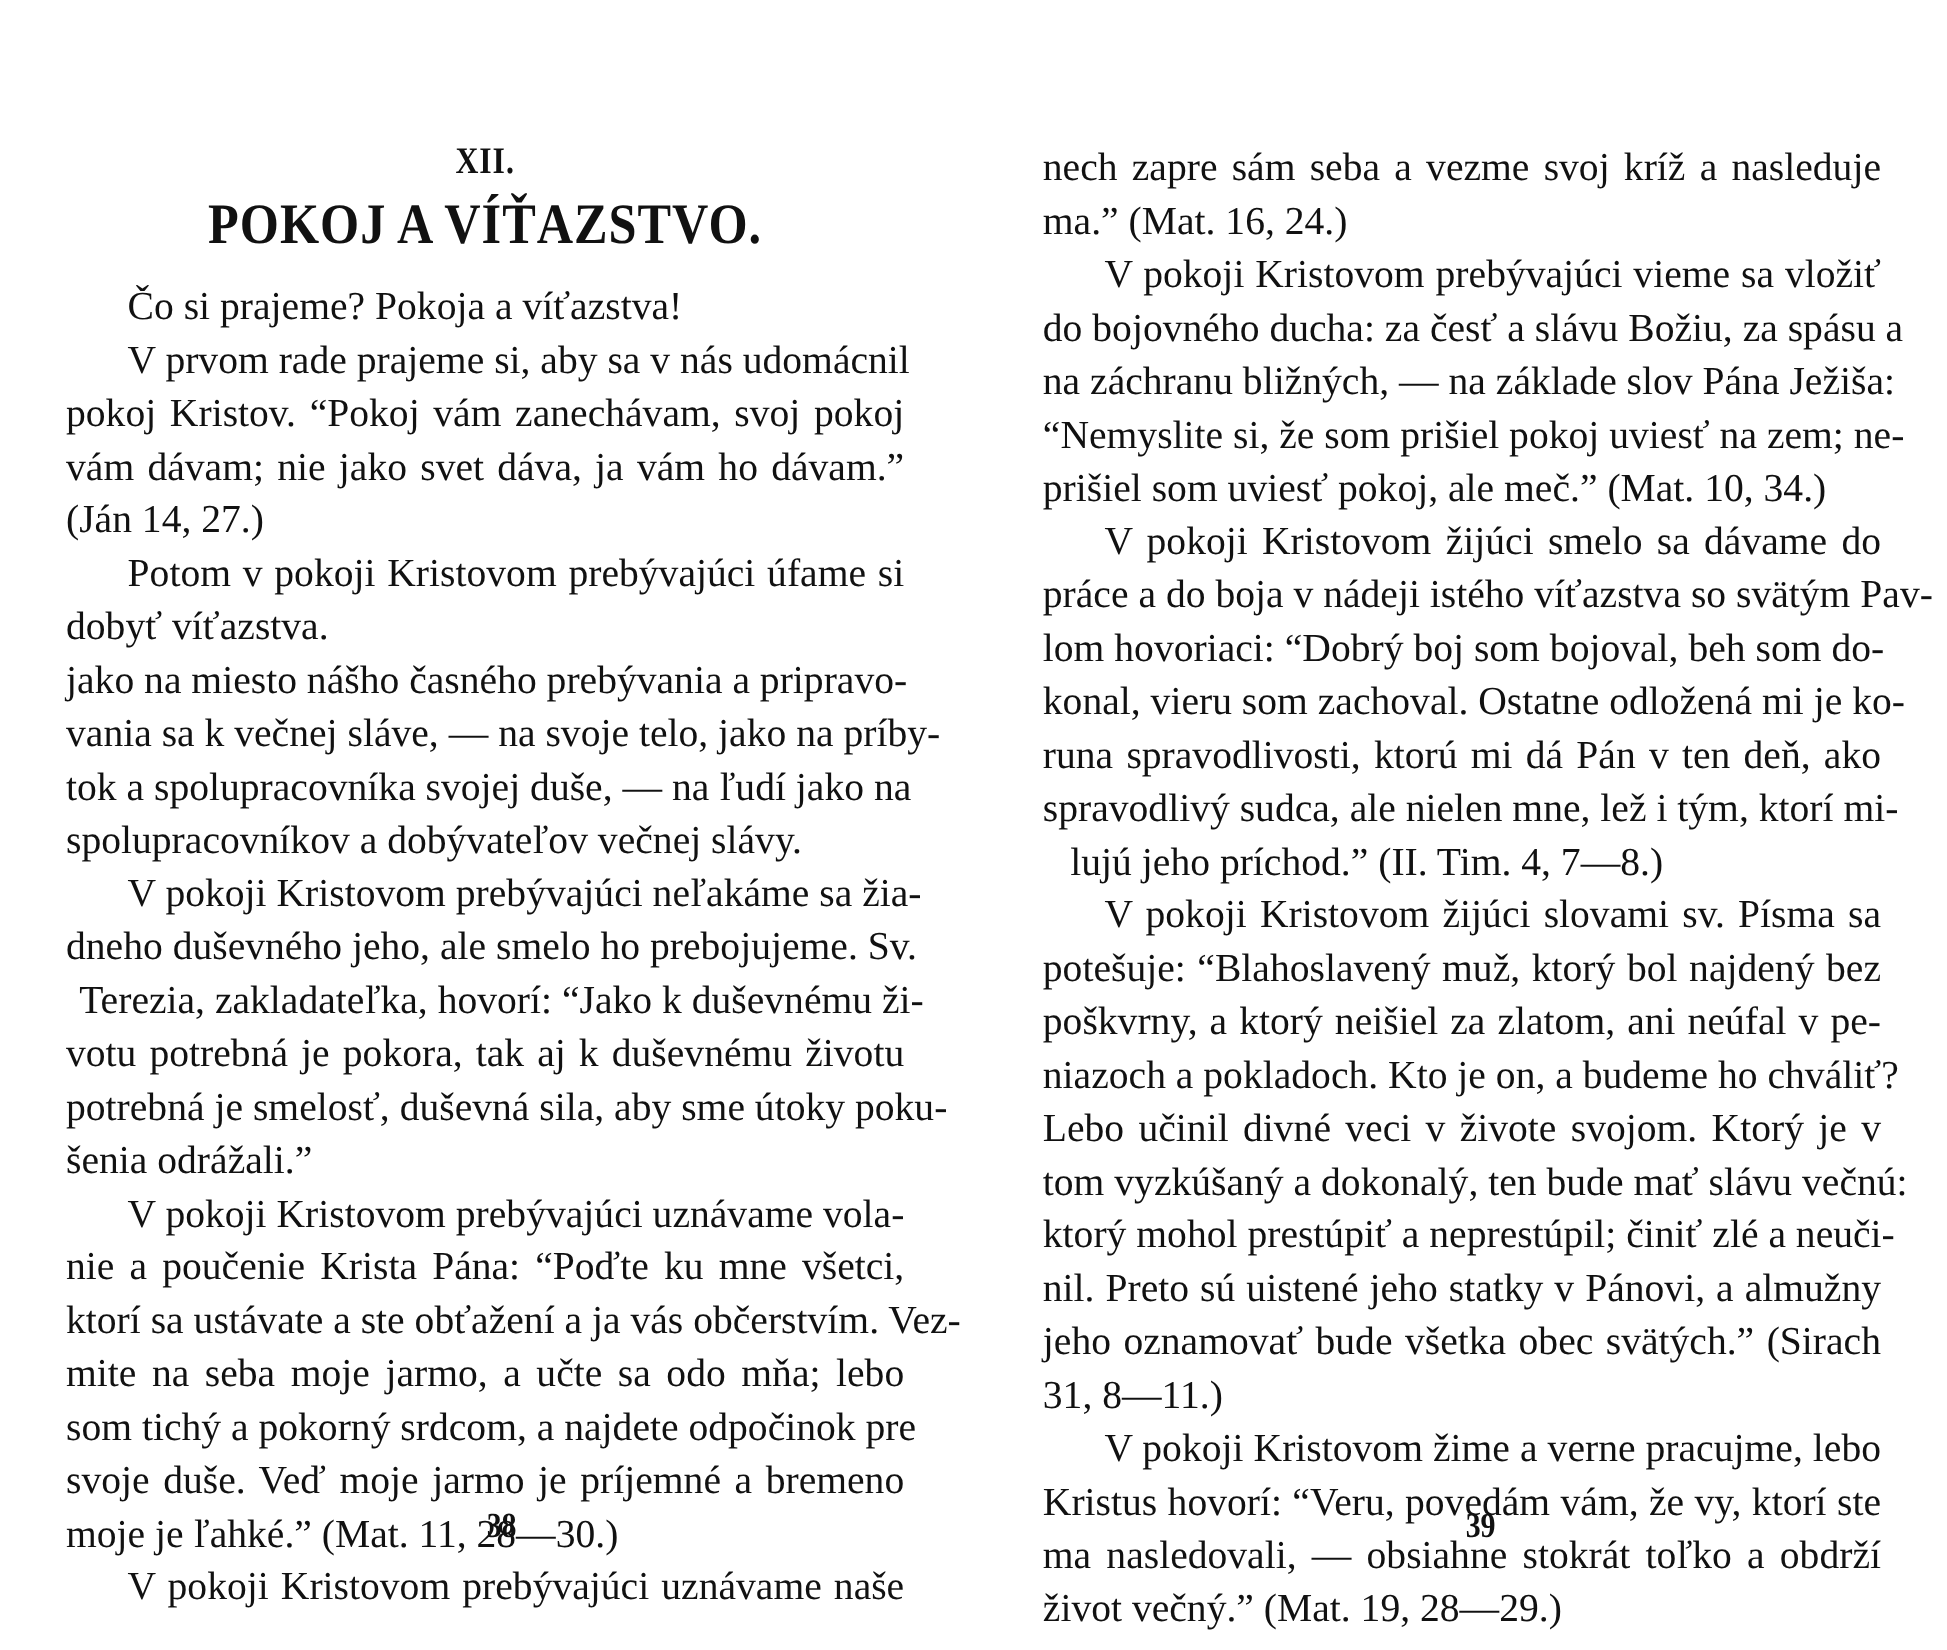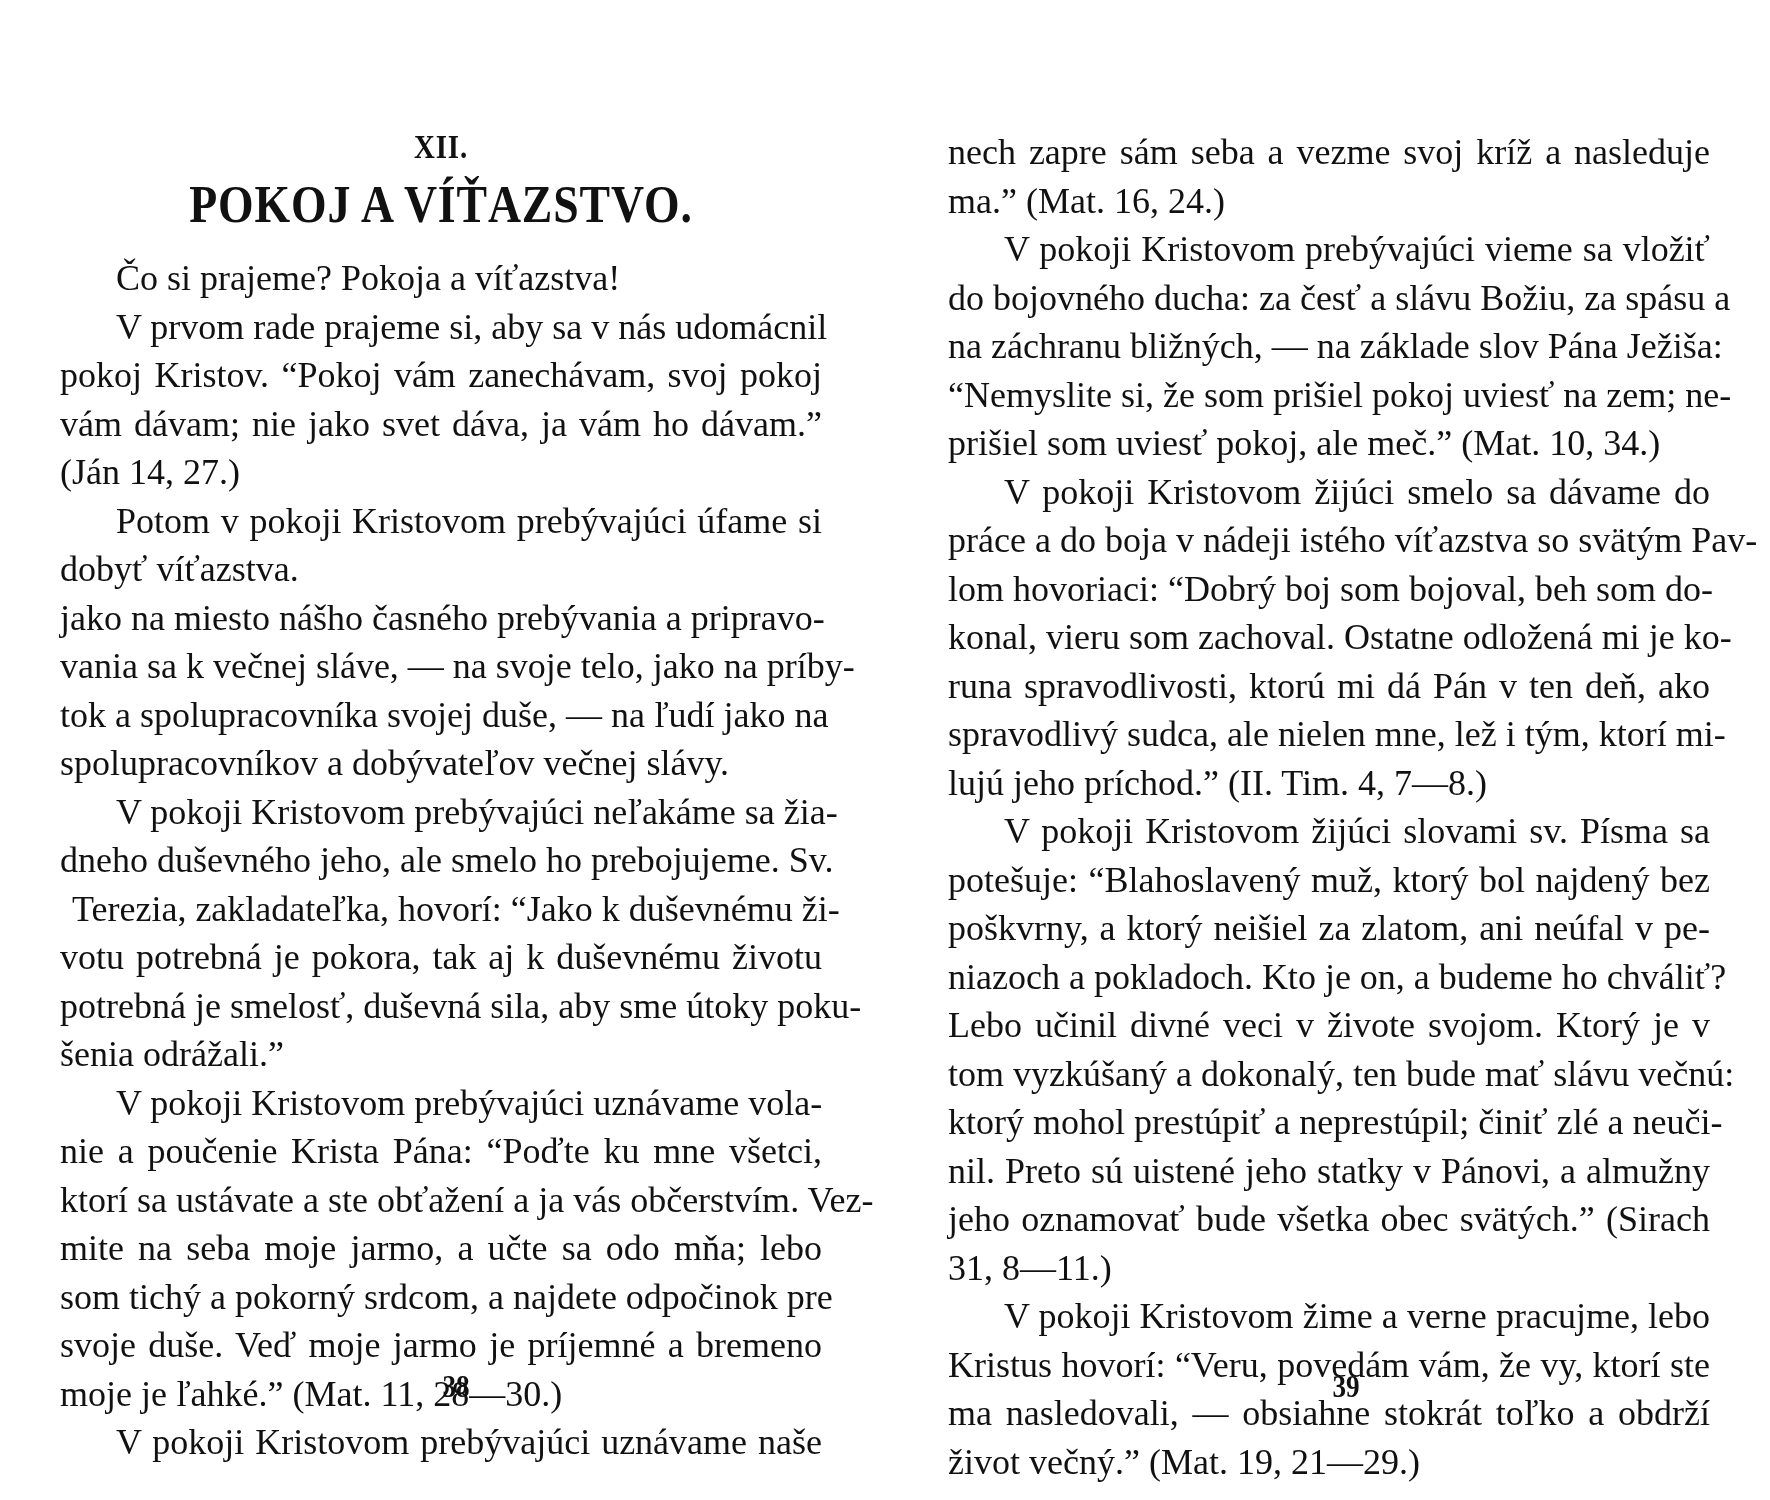--- a/index.html
+++ b/index.html
@@ -67,30 +67,30 @@
       <div class="line" style="white-space: nowrap;">do bojovného ducha: za česť a slávu Božiu, za spásu a</div>
       <div class="line" style="white-space: nowrap;">na záchranu bližných, — na základe slov Pána Ježiša:</div>
       <div class="line" style="white-space: nowrap;">“Nemyslite si, že som prišiel pokoj uviesť na zem; ne-</div>
       <div class="line last" style="white-space: nowrap;">prišiel som uviesť pokoj, ale meč.” (Mat. 10, 34.)</div>
       <div class="line indent" style="white-space: nowrap;">V pokoji Kristovom žijúci smelo sa dávame do</div>
       <div class="line" style="white-space: nowrap;">práce a do boja v nádeji istého víťazstva so svätým Pav-</div>
       <div class="line" style="white-space: nowrap;">lom hovoriaci: “Dobrý boj som bojoval, beh som do-</div>
       <div class="line" style="white-space: nowrap;">konal, vieru som zachoval. Ostatne odložená mi je ko-</div>
       <div class="line" style="white-space: nowrap;">runa spravodlivosti, ktorú mi dá Pán v ten deň, ako</div>
       <div class="line" style="white-space: nowrap;">spravodlivý sudca, ale nielen mne, lež i tým, ktorí mi-</div>
-      <div class="line last" style="white-space: nowrap;">lujú jeho príchod.” (II. Tim. 4, 7—8.)</div>
+      <div class="line last" style="white-space: nowrap; margin-left: 25px;">lujú jeho príchod.” (II. Tim. 4, 7—8.)</div>
       <div class="line indent" style="white-space: nowrap; font-family: Liberation Serif, serif;">V pokoji Kristovom žijúci slovami sv. Písma sa</div>
       <div class="line" style="white-space: nowrap;">potešuje: “Blahoslavený muž, ktorý bol najdený bez</div>
       <div class="line" style="white-space: nowrap;">poškvrny, a ktorý neišiel za zlatom, ani neúfal v pe-</div>
       <div class="line" style="white-space: nowrap;">niazoch a pokladoch. Kto je on, a budeme ho chváliť?</div>
       <div class="line" style="white-space: nowrap;">Lebo učinil divné veci v živote svojom.  Ktorý je v</div>
       <div class="line" style="white-space: nowrap;">tom vyzkúšaný a dokonalý, ten bude mať slávu večnú:</div>
       <div class="line" style="white-space: nowrap;">ktorý mohol prestúpiť a neprestúpil; činiť zlé a neuči-</div>
       <div class="line" style="white-space: nowrap;">nil.  Preto sú uistené jeho statky v Pánovi, a almužny</div>
       <div class="line" style="white-space: nowrap;">jeho oznamovať bude všetka obec svätých.” (Sirach</div>
       <div class="line last" style="white-space: nowrap;">31, 8—11.)</div>
       <div class="line indent" style="white-space: nowrap;">V pokoji Kristovom žime a verne pracujme, lebo</div>
       <div class="line" style="white-space: nowrap;">Kristus hovorí: “Veru, povedám vám, že vy, ktorí ste</div>
       <div class="line" style="white-space: nowrap;">ma nasledovali, — obsiahne stokrát toľko a obdrží</div>
-      <div class="line last" style="white-space: nowrap;">život večný.” (Mat. 19, 21—29.)</div>
+      <div class="line last" style="white-space: nowrap;">život večný.” (Mat. 19, 28—29.)</div>
     </div>
   <div class="page-number" id="page-num-right">39</div>
 </div>
 
 </body></html>

